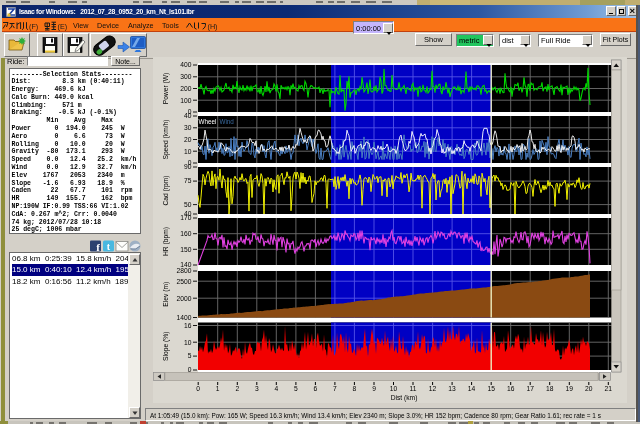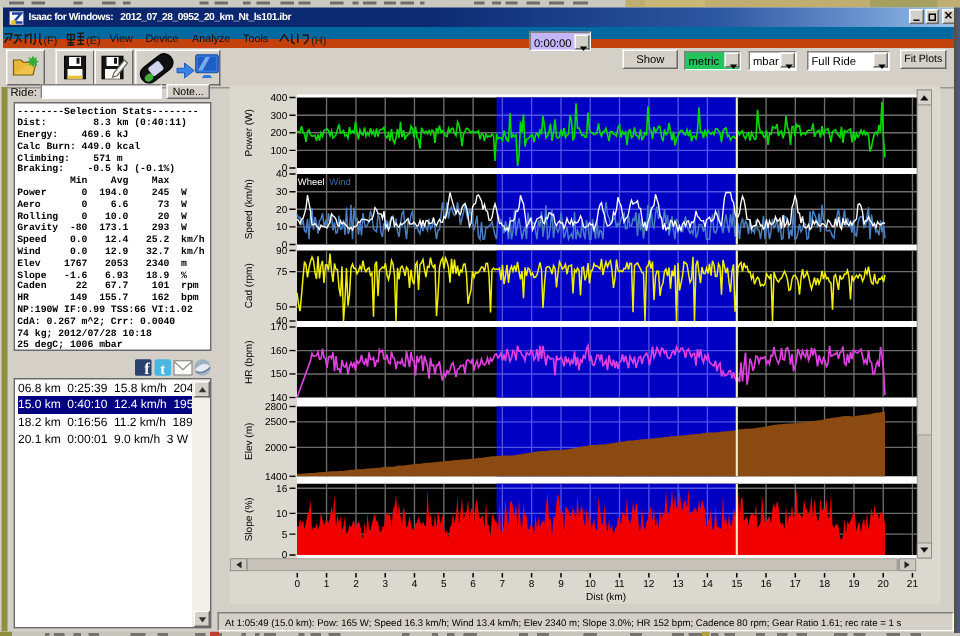--- a/index.html
+++ b/index.html
@@ -46,21 +46,21 @@
   <span class="abs" style="left:17px;top:3px;font-size:6.8px;font-weight:bold;color:#fff;letter-spacing:-0.3px;white-space:nowrap">Isaac for Windows:&nbsp;&nbsp;&nbsp;2012_07_28_0952_20_km_Nt_ls101.ibr</span>
   <div class="abs raised" style="left:604px;top:1.5px;width:9.5px;height:9.5px;background:#d4d0c8">
       <div class="abs" style="left:1.5px;top:5.5px;width:4px;height:1.5px;background:#000"></div>
     </div>
   <div class="abs raised" style="left:614.5px;top:1.5px;width:9.5px;height:9.5px;background:#d4d0c8">
       <div class="abs" style="left:1.5px;top:1.5px;width:5px;height:5px;border:1px solid #000;border-top-width:1.5px"></div>
     </div>
   <div class="abs raised" style="left:625.5px;top:1.5px;width:9.5px;height:9.5px;background:#d4d0c8;font-size:9.5px;font-weight:bold;text-align:center;line-height:8.5px">×</div>
 </div>
 
-<div class="abs" style="left:2px;top:17.5px;width:636px;height:14px;background:#0369a1;border-bottom:6px solid #c2410c">
+<div class="abs" style="left:2px;top:17.5px;width:636px;height:14px;background:#f97316;border-bottom:1px solid #c2410c">
   <span class="abs" style="left:71px;top:3px;font-size:7.2px;color:#111">View</span>
   <span class="abs" style="left:95px;top:3px;font-size:7.2px;color:#111">Device</span>
   <span class="abs" style="left:126px;top:3px;font-size:7.2px;color:#111">Analyze</span>
   <span class="abs" style="left:160px;top:3px;font-size:7.2px;color:#111">Tools</span>
 </div>
 <svg width="230" height="13" viewBox="0 0 230 13" style="position:absolute;left:2px;top:18.5px">
 <g stroke="#1a1a1a" stroke-width="1" fill="none">
 <path d="M1,3.5 h5 l-1.5,4.5 M3.5,5.5 l-2.5,4"></path>
 <path d="M7.5,4.5 h5 M10,4.5 c0,3 -1,4.5 -2.8,5.5 M10.6,6.5 l1.8,2.6"></path>
 <path d="M15,3.5 l0,6.5 M15,5.5 l2.8,-1.7 M18.6,3.2 l0,6.8"></path>
@@ -128,21 +128,21 @@
       </svg></div>
 </div>
 <div class="abs raised" style="left:415px;top:32.5px;width:37px;height:13px;background:#d4d0c8;text-align:center;font-size:7.5px;line-height:12px">Show</div>
 <div class="abs sunken" style="left:456px;top:33.5px;width:38px;height:13px;background:#22c55e">
   <span class="abs" style="left:2px;top:1.5px;font-size:7.5px">metric</span>
   <div class="abs raised" style="left:26px;top:0.5px;width:10px;height:10px;background:#d4d0c8"><svg width="10" height="10">
         <path d="M2.5,4 h5 l-2.5,3 z" fill="#000"></path>
       </svg></div>
 </div>
 <div class="abs sunken" style="left:499px;top:33.5px;width:32px;height:13px;background:#fff">
-  <span class="abs" style="left:2px;top:1.5px;font-size:7.5px">mbar</span>
+  <span class="abs" style="left:2px;top:1.5px;font-size:7.5px">dist</span>
   <div class="abs raised" style="left:20px;top:0.5px;width:10px;height:10px;background:#d4d0c8"><svg width="10" height="10">
         <path d="M2.5,4 h5 l-2.5,3 z" fill="#000"></path>
       </svg></div>
 </div>
 <div class="abs sunken" style="left:538px;top:33.5px;width:55px;height:13px;background:#fff">
   <span class="abs" style="left:2px;top:1.5px;font-size:7.5px">Full Ride</span>
   <div class="abs raised" style="left:43px;top:0.5px;width:10px;height:10px;background:#d4d0c8"><svg width="10" height="10">
         <path d="M2.5,4 h5 l-2.5,3 z" fill="#000"></path>
       </svg></div>
 </div>
@@ -171,21 +171,20 @@
       <path d="M40,7.5 q5,-6 10,-2.5 q-4.5,6 -10,2.5 z" fill="#e8ecf2"></path>
       <path d="M40.5,9 q5.5,1.5 9.5,-3" stroke="#6e8098" stroke-width="0.9" fill="none"></path>
 </svg>
 </div>
 
 <div class="abs" style="left:9px;top:252px;width:132px;height:167px;background:#fff;border:1px solid #6a6a6a;overflow:hidden;font-size:8px;line-height:11.4px;white-space:nowrap">
 <div style="padding-left:2px">
       <div>06.8 km&nbsp;&nbsp;0:25:39&nbsp;&nbsp;15.8 km/h&nbsp;&nbsp;204</div>
       <div class="sel">15.0 km&nbsp;&nbsp;0:40:10&nbsp;&nbsp;12.4 km/h&nbsp;&nbsp;195</div>
       <div>18.2 km&nbsp;&nbsp;0:16:56&nbsp;&nbsp;11.2 km/h&nbsp;&nbsp;189</div>
-      <div>20.1 km&nbsp;&nbsp;0:00:01&nbsp;&nbsp;9.0 km/h&nbsp;&nbsp;3 W</div>
     </div>
 <div class="abs" style="right:0;top:0;width:12px;height:165px;background:#f1efe9"></div>
 <div class="abs raised" style="right:0.5px;top:0.5px;width:11px;height:11px;background:#d4d0c8"><svg width="10" height="10">
         <path d="M2.5,6.5 h5 l-2.5,-3.5 z" fill="#333"></path>
       </svg></div>
 <div class="abs raised" style="right:0.5px;bottom:0.5px;width:11px;height:11px;background:#d4d0c8"><svg width="10" height="10">
         <path d="M2.5,3.5 h5 l-2.5,3.5 z" fill="#333"></path>
       </svg></div>
 </div>
 <style>.sel { background:#000080; color:#fff; width:116px; }</style>

